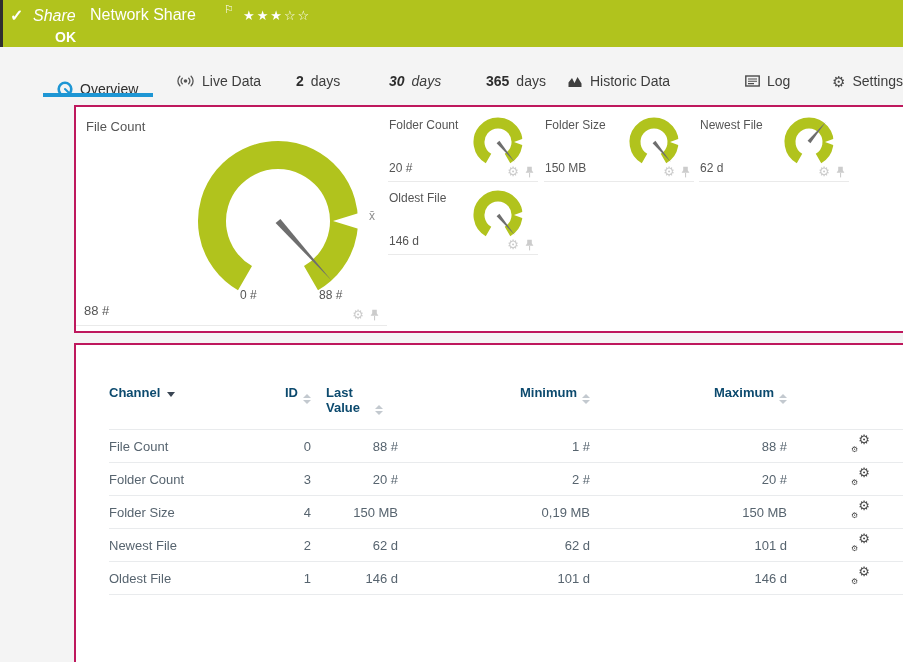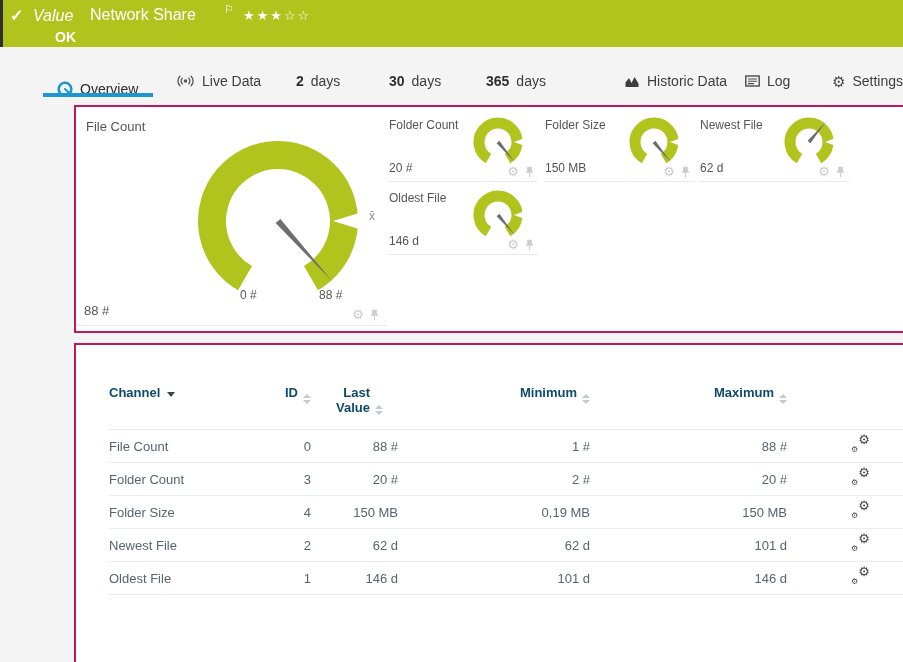--- a/index.html
+++ b/index.html
@@ -17,23 +17,23 @@
   .flag    { position:absolute; left:224px; top:3px; color:#fff; font-size:11px; }
   .stars   { position:absolute; left:243px; top:8px; color:#fff; font-size:13px; letter-spacing:2px; cursor:pointer; }
   .status  { position:absolute; left:55px; top:29px; color:#fff; font-size:14px; font-weight:700; }
   
   .tab { position:absolute; top:73px; display:flex; align-items:center; gap:7px;
          font-size:14px; color:#3d3d3d; cursor:pointer; white-space:nowrap; }
   .tab .num { font-weight:700; color:#2e2e2e; }
   #tab-overview { left:57px; color:#2e2e2e;margin-top:8px; }
   #tab-live     { left:176px; }
   #tab-2d       { left:296px; }
-  #tab-30d      { left:389px; }
+  #tab-30d      { left:389px;font-style:italic; }
   #tab-365d     { left:486px; }
-  #tab-historic { left:624px;text-align:center; }
+  #tab-historic { left:567px;text-align:center; }
   #tab-log      { left:745px; }
   #tab-settings { left:832px; }
   .active-line  { position:absolute; left:43px; top:93px; width:110px; height:4px; background:#1e96d4; }
   .gearchar { font-size:15px; color:#4a4a4a; line-height:1; }
   
   .panel { position:absolute; background:#fff; border:2px solid #be185d;margin-left:39px; }
   #gauges   { left:35px; top:105px; width:861px; height:228px; }
   #channels { left:35px; top:343px; width:861px; height:319px; border-bottom:none; }
   
   .bigcell { position:absolute; left:0; top:0; width:311px; height:219px; border-bottom:1px solid #eaeaea; }
@@ -57,42 +57,42 @@
   .gcell .cicons { right:4px; bottom:3px; }
   
   #channels table { position:absolute; left:33px; top:38px; width:796px;
                     border-collapse:collapse; table-layout:fixed; font-size:13px; }
   col.c-channel{width:150px;} col.c-id{width:52px;} col.c-last{width:87px;}
   col.c-min{width:192px;} col.c-max{width:197px;} col.c-act{width:118px;}
   thead th { font-weight:700; color:#0c4a6e; padding:2px 0 14px 0; vertical-align:top; cursor:pointer; }
   th.h-channel { text-align:left; }
   th.h-id, th.h-min, th.h-max { text-align:right; }
   th.h-last { text-align:center; }
-  th.h-last .wrap { display:inline-block; width:44px; text-align:right; vertical-align:bottom; }
+  th.h-last .wrap { display:inline-block; width:44px; text-align:left; vertical-align:bottom; }
   tbody td { height:33px; border-top:1px solid #e9ebed; color:#57646f; padding:0; }
   tbody tr:last-child td { border-bottom:1px solid #e9ebed; }
   td.v-id, td.v-last, td.v-min, td.v-max { text-align:right; }
   td.v-act { padding-left:64px; }
   .tri-sorted { display:inline-block; width:0; height:0; border-left:4px solid transparent;
                 border-right:4px solid transparent; border-top:5px solid #3a4654; margin-left:7px; }
   .sorticon { display:inline-flex; flex-direction:column; gap:2px; margin-left:5px; vertical-align:-1px; }
   .sorticon i { display:block; width:0; height:0; border-left:4px solid transparent; border-right:4px solid transparent; }
   .sorticon .up { border-bottom:4px solid #c3c9cf; }
   .sorticon .dn { border-top:4px solid #c3c9cf; }
   .editicon { position:relative; display:inline-block; width:19px; height:16px; cursor:pointer; }
   .editicon .gb { position:absolute; right:0; top:-4px; font-size:13px; color:#4a4a4a; line-height:1; }
   .editicon .gs { position:absolute; left:0; bottom:-1px; font-size:8px; color:#4a4a4a; line-height:1; }
 </style>
 </head>
 <body>
 
 <div class="topbar">
   <div class="edge"></div>
   <span class="check">✓</span>
-  <span class="kind">Value</span>
+  <span class="kind">Share</span>
   <span class="sname">Network Share</span>
   <span class="flag">⚐</span>
   <span class="stars">★★★☆☆</span>
   <span class="status">OK</span>
 </div>
 
 <div class="tab" id="tab-overview">
   <svg width="16" height="16" viewBox="0 0 16 16">
     <path d="M3.4 12.4 A6.3 6.3 0 1 1 12.6 12.4" fill="none" stroke="#1e96d4" stroke-width="2.6"></path>
     <path d="M8 8 L12.3 12.3" stroke="#1e96d4" stroke-width="2" stroke-linecap="round"></path>

